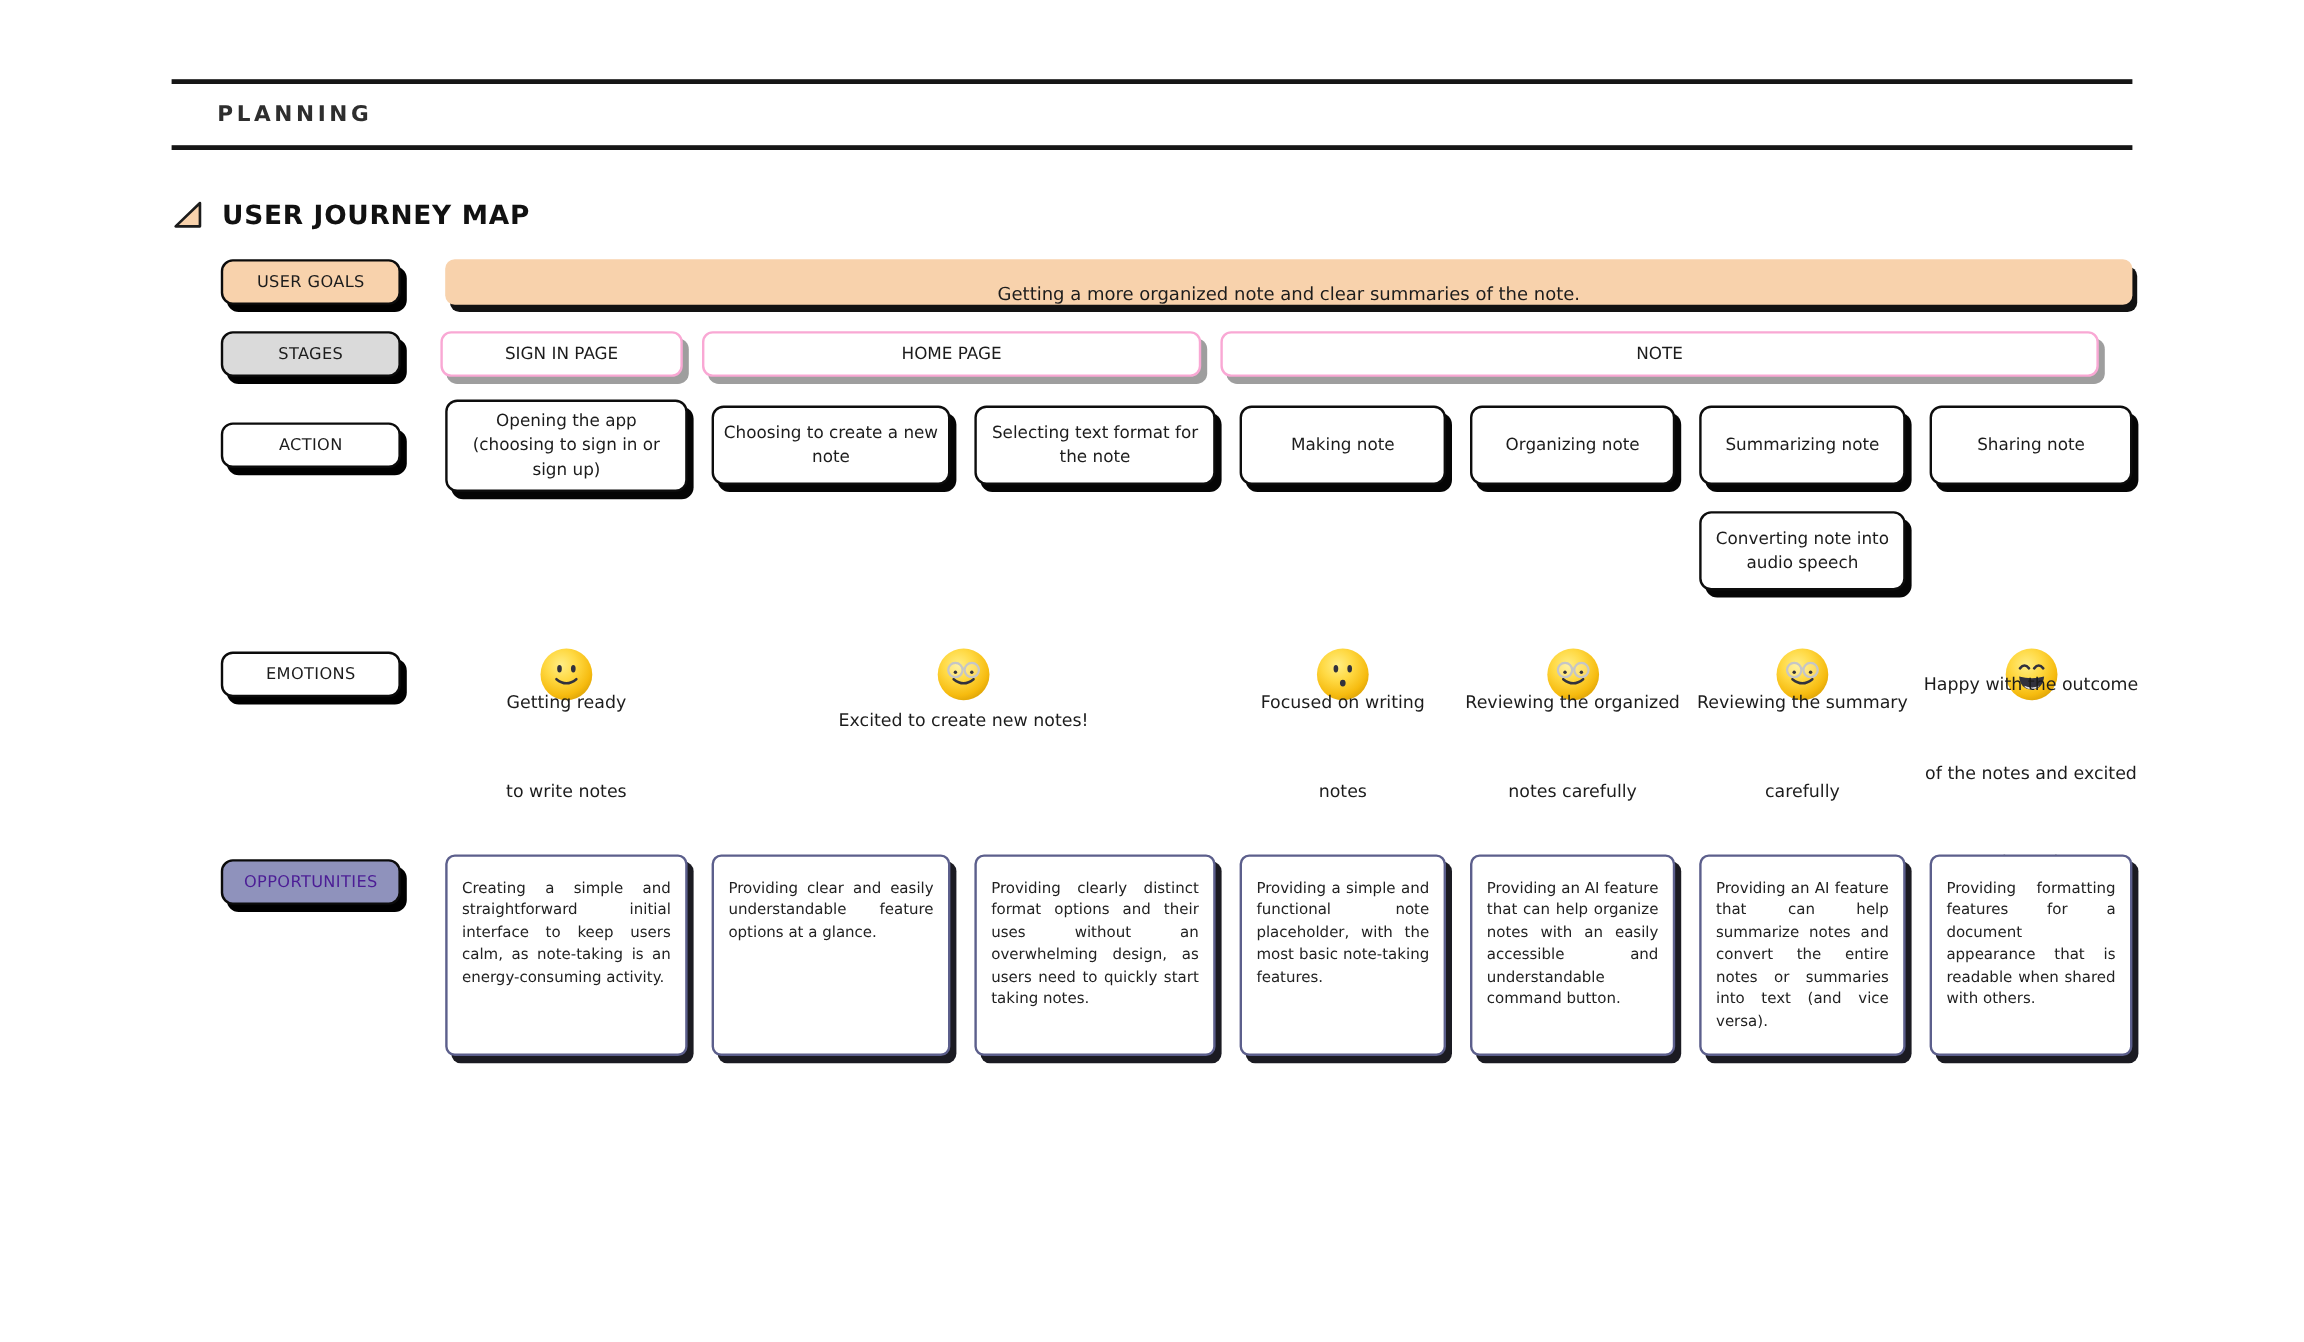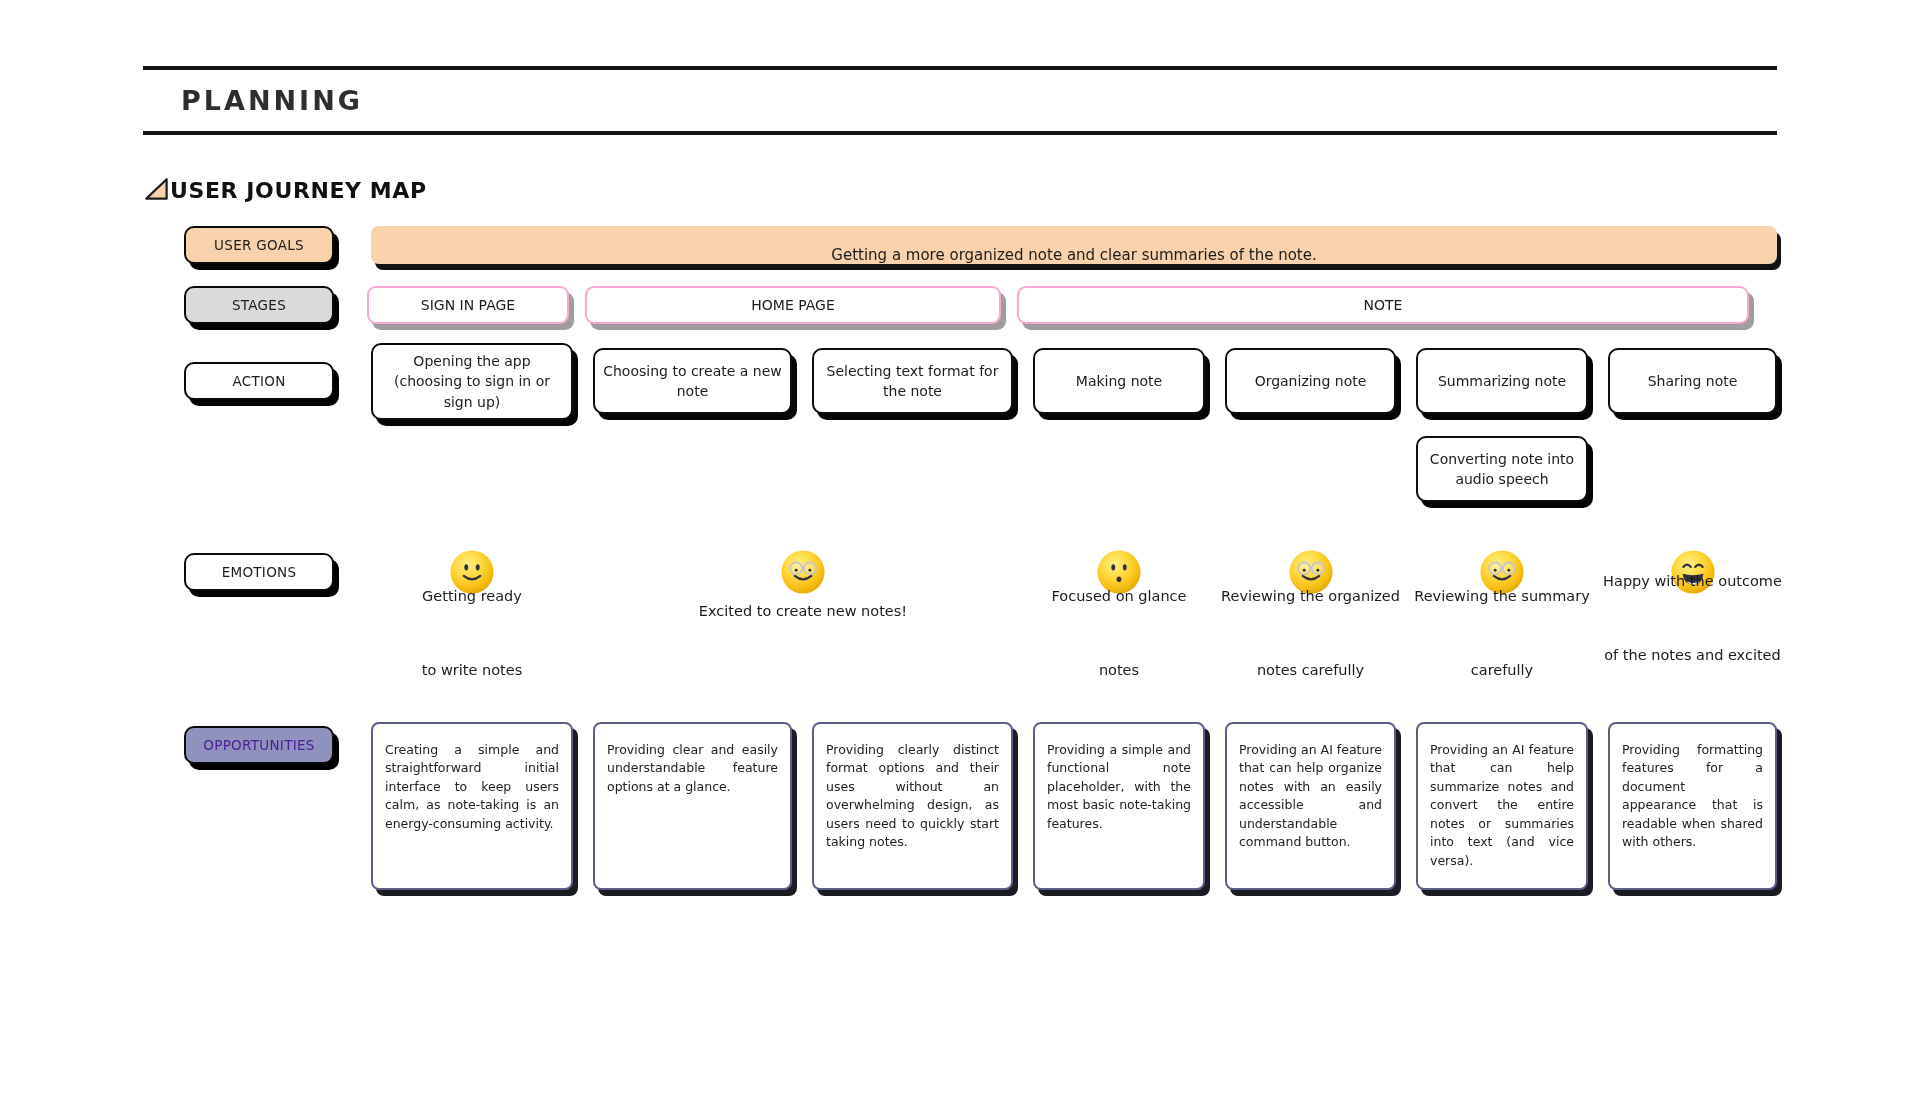--- a/index.html
+++ b/index.html
@@ -17,24 +17,24 @@
   }
   .canvas{position:relative;margin:66px 0 0 143px;width:1634px;}
 
   
   .header-block{
     border-top:4px solid #161616;
     border-bottom:4px solid #161616;
     padding:15px 0 15px 38px;
   }
   .section-title{
-    font-size:27px;font-weight:700;letter-spacing:3px;color:#2e2e2e;
+    font-size:18px;font-weight:700;letter-spacing:3px;color:#2e2e2e;
   }
   .map-title-row{
-    display:flex;align-items:center;margin-top:40px;height:30px;
+    display:flex;align-items:center;gap:15px;margin-top:40px;height:30px;
   }
   .map-title{
     font-size:22px;font-weight:700;letter-spacing:0.6px;color:#111;
   }
 
   
   .band{
     display:grid;
     grid-template-columns:167px 202px 199px 201px 172px 171px 172px 169px;
     column-gap:20px;
@@ -317,21 +317,21 @@
               <path d="M18.5 25 Q23.75 18.5 29 25" stroke="#31313d" stroke-width="3" fill="none" stroke-linecap="round"></path>
               <path d="M35 25 Q40.25 18.5 45.5 25" stroke="#31313d" stroke-width="3" fill="none" stroke-linecap="round"></path>
             </g>
           <g class="p p-grin">
               <path d="M17.5 34.5 Q32 38.5 46.5 34.5 Q45 49.5 32 49.5 Q19 49.5 17.5 34.5 Z" fill="#31313d"></path>
               <path d="M23.5 45.3 Q32 49.3 40.5 45.3 Q39 48.9 32 49.4 Q25 48.9 23.5 45.3 Z" fill="#E6E4E4"></path>
             </g>
         </svg>
       </div>
       <div class="caption">
-        <div class="cap-line">Focused on glance</div>
+        <div class="cap-line">Focused on writing</div>
         <div class="cap-line">notes</div>
         <div class="cap-line"></div>
       </div>
     </div>
 
     <div class="emotion-cell col-5">
       <div class="emoji" data-emoji="smiling-glasses">
         <svg viewBox="0 0 64 64">
           <circle cx="32" cy="32" r="30" fill="url(#emojiGrad)"></circle>
           <g class="p p-dot-eyes">

